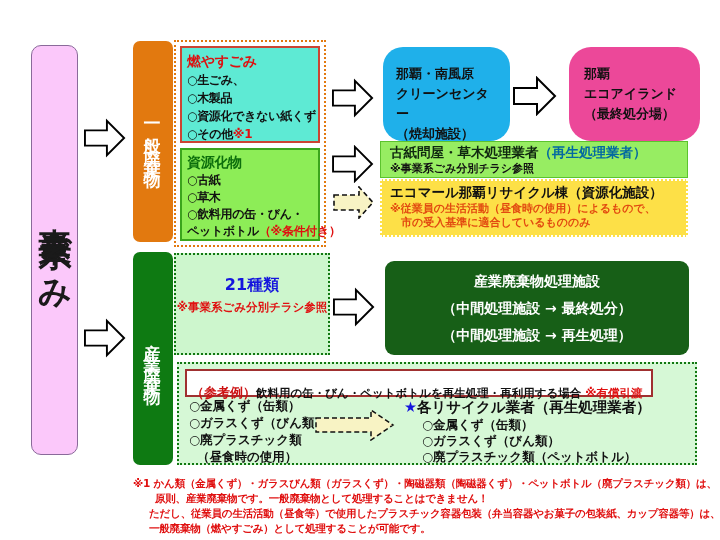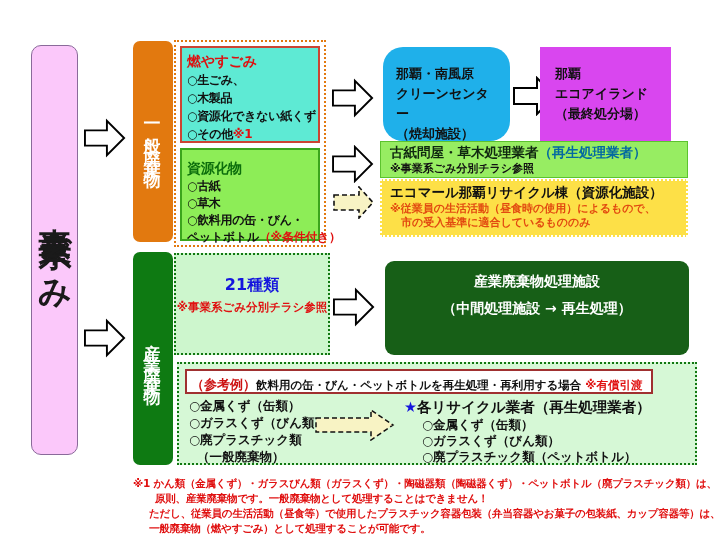--- a/index.html
+++ b/index.html
@@ -30,48 +30,48 @@
     border:2px dotted #e2790f;background:#fff;}
   .kinds-box{left:174px;top:253px;width:156px;height:102px;background:#cdf6cd;
     border:2px dotted #117711;text-align:center;}
   .ref-box{left:177px;top:362px;width:520px;height:103px;background:#d6f8d6;
     border:2px dotted #117711;}
   
   .burnable{left:180px;top:46px;width:140px;height:97px;background:#5eead4;
     border:2px solid #cc4433;padding:3px 5px;font-size:12px;line-height:18px;white-space:nowrap;letter-spacing:-0.3px;}
   .burnable .ttl{color:#dd1111;font-size:14px;line-height:20px;}
   .recyclable{left:180px;top:148px;width:140px;height:93px;background:#8ded57;
-    border:2px solid #3ba51c;padding:8px 5px;font-size:12px;line-height:17px;white-space:nowrap;letter-spacing:-0.3px;}
+    border:2px solid #3ba51c;padding:2px 5px;font-size:12px;line-height:17px;white-space:nowrap;letter-spacing:-0.3px;}
   .recyclable .ttl{color:#0c6e0c;font-size:14px;line-height:20px;}
   .red{color:#e01010;}
   .blue{color:#1515dd;}
   
   .clean-center{left:383px;top:47px;width:127px;height:94px;background:#1fb0ea;
     border-radius:20px;padding:17px 16px 0 13px;font-size:13px;line-height:20px;}
-  .eco-island{left:540px;top:47px;width:131px;height:94px;background:#d946ef;
-    border-radius:0;padding:17px 0 0 15px;font-size:13px;line-height:20px;}
+  .eco-island{left:569px;top:47px;width:131px;height:94px;background:#ec4899;
+    border-radius:22px;padding:17px 0 0 15px;font-size:13px;line-height:20px;}
   .paper-dealer{left:380px;top:141px;width:308px;height:37px;background:#97ed62;
     border:1px solid #5cc32e;padding:1px 9px;white-space:nowrap;}
   .paper-dealer .l1{font-size:13.5px;line-height:19px;color:#102810;}
   .paper-dealer .l1 .paren{color:#0369a1;}
   .paper-dealer .l2{font-size:11px;line-height:14px;}
   .ecomall{left:380px;top:179px;width:308px;height:58px;background:#fde047;
     border:2px dotted #ffffff;padding:2px 8px;white-space:nowrap;}
   .ecomall .l1{font-size:13.5px;line-height:19px;}
   .ecomall .nl{font-size:11px;line-height:14px;color:#e24a10;}
   .ecomall .nl.ind{padding-left:11px;}
   
   .kinds-box .cnt{font-size:16px;margin-top:20px;color:#1515dd;}
   .kinds-box .nt{font-size:11.5px;margin-top:4px;color:#e01010;}
   
   .processing{left:385px;top:261px;width:304px;height:94px;background:#175f17;
     border-radius:9px;color:#fff;text-align:center;font-size:14px;line-height:27px;padding-top:7px;}
   
   .ref-head{position:absolute;left:6px;top:5px;width:468px;height:25px;background:#fff;
-    border:2px solid #a03030;font-size:11.5px;line-height:20px;padding:4px 4px;white-space:nowrap;}
+    border:2px solid #a03030;font-size:11.5px;line-height:20px;padding:12px 4px;white-space:nowrap;}
   .ref-head .lbl{color:#cc1111;font-size:13px;}
   .ref-left{position:absolute;left:10px;top:33px;font-size:12.5px;line-height:17px;white-space:nowrap;}
   .ref-left .ind{padding-left:8px;}
   .ref-right{position:absolute;left:225px;top:34px;white-space:nowrap;}
   .ref-right .star-line{font-size:14.5px;line-height:19px;}
   .ref-right .itm{font-size:12.5px;line-height:16px;padding-left:18px;}
   
   .footnote{left:133px;top:476px;width:580px;color:#e01010;font-size:10.5px;line-height:15px;white-space:nowrap;letter-spacing:-0.2px;}
   .footnote .l2{padding-left:22px;}
   .footnote .l3,.footnote .l4{padding-left:16px;}
@@ -160,32 +160,33 @@
     <div class="cnt">21種類</div>
     <div class="nt">※事業系ごみ分別チラシ参照</div>
   </div>
 
   <svg class="abs" style="left:333px;top:286px" width="42" height="42" viewBox="0 0 44 40">
     <polygon points="1,12 24,12 24,2 42,20 24,38 24,28 1,28" fill="#fff" stroke="#000" stroke-width="2"></polygon>
   </svg>
 
   <div class="abs processing">
     <div>産業廃棄物処理施設</div>
+    <div>（中間処理施設 → 最終処分）</div>
     <div>（中間処理施設 → 再生処理）</div>
   </div>
 
   <div class="abs ref-box">
     <div class="ref-head">
       <span class="lbl">（参考例）</span><span>飲料用の缶・びん・ペットボトルを再生処理・再利用する場合</span> <span class="red">※有償引渡</span>
     </div>
     <div class="ref-left">
       <div>○金属くず（缶類）</div>
       <div>○ガラスくず（びん類）</div>
       <div>○廃プラスチック類</div>
-      <div class="ind">（一般廃棄物）</div>
+      <div class="ind">（昼食時の使用）</div>
     </div>
     <svg class="abs" style="left:136px;top:45px" width="80" height="32" viewBox="0 0 80 32">
       <polygon points="1,9 56,9 56,1 78,16 56,31 56,23 1,23" fill="#f8f3c4" stroke="#111" stroke-width="1.5" stroke-dasharray="5 3"></polygon>
     </svg>
     <div class="ref-right">
       <div class="star-line"><span class="blue">★</span><span>各リサイクル業者（再生処理業者）</span></div>
       <div class="itm">○金属くず（缶類）</div>
       <div class="itm">○ガラスくず（びん類）</div>
       <div class="itm">○廃プラスチック類（ペットボトル）</div>
     </div>

